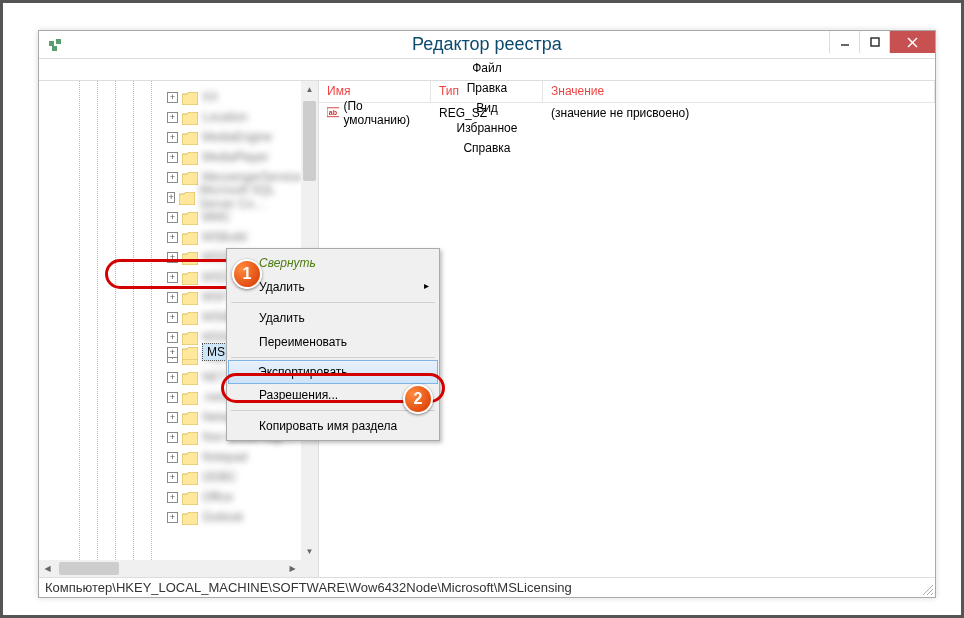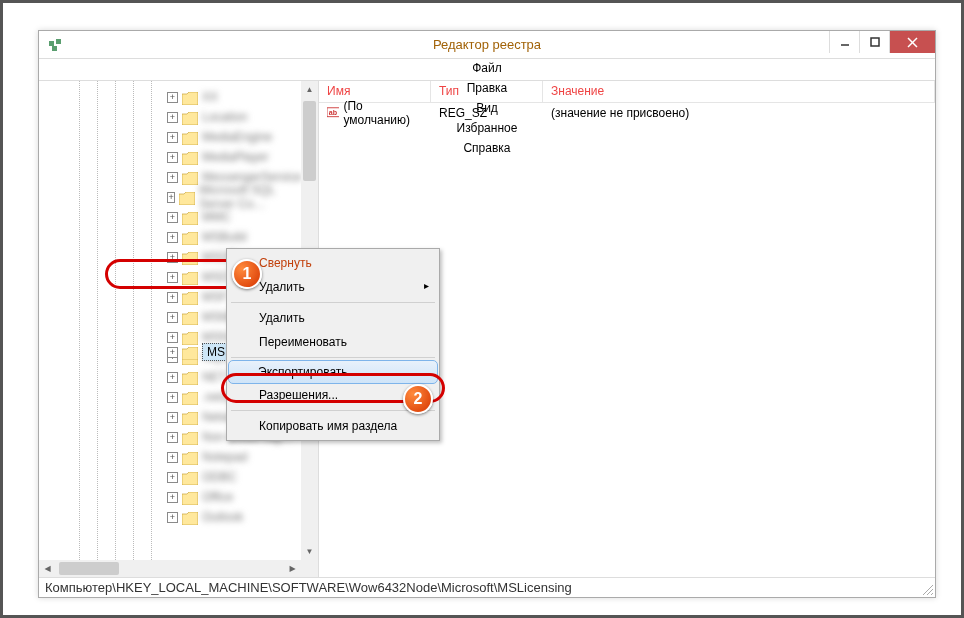--- a/index.html
+++ b/index.html
@@ -1,21 +1,21 @@
 <!DOCTYPE html>
 <html><head>
 <meta charset="utf-8">
 <style>
 * { box-sizing: border-box; margin: 0; padding: 0; font-family: 'Segoe UI', Tahoma, sans-serif; }
 body { background: #fff; width: 964px; height: 618px; position: relative; overflow: hidden; border: 3px solid #555; }
 .outer { position: absolute; inset: 3px; background: #fff; }
 .window { position: absolute; left: 32px; top: 24px; width: 898px; height: 568px; background: #fff; border: 1px solid #aaa; box-shadow: 0 0 6px rgba(0,0,0,0.15); }
 .titlebar { height: 28px; display: flex; align-items: center; background: #fff; border-bottom: 1px solid #ddd; position: relative; }
 .app-icon { width: 16px; height: 16px; margin-left: 8px; }
-.title-text { position: absolute; left: 50%; transform: translateX(-50%); font-size: 13px; color: #a16207; }
+.title-text { position: absolute; left: 50%; transform: translateX(-50%); font-size: 18px; color: #0c4a6e; }
 .win-controls { position: absolute; right: 0; top: 0; display: flex; }
 .win-btn { width: 30px; height: 22px; display: flex; align-items: center; justify-content: center; font-size: 10px; border-left: 1px solid #ddd; }
 .win-btn.close { background: #c75050; color: #fff; width: 46px; }
 .win-btn.close svg { stroke: #fff; }
 .menubar { height: 22px; display: flex; align-items: center; padding: 0 6px; font-size: 12px; border-bottom: 1px solid #ddd; gap: 2px; flex-direction: column; }
 .menubar span { padding: 2px 6px; cursor: default; }
 .content { display: flex; height: calc(100% - 28px - 22px - 20px); }
 .tree-pane { width: 280px; border-right: 1px solid #ddd; position: relative; overflow: hidden; }
 .tree-inner { position: absolute; left: 0; top: 0; width: calc(100% - 17px); height: calc(100% - 17px); }
 .tree-lines { position: absolute; left: 40px; top: 0; bottom: 0; display: flex; }
@@ -46,24 +46,24 @@
 .lh { padding: 3px 8px; border-right: 1px solid #e5e5e5; color: #ef4444; }
 .lh.c1 { width: 112px; } .lh.c2 { width: 112px; } .lh.c3 { flex: 1; }
 .list-row { display: flex; height: 20px; align-items: center; }
 .lc { padding: 0 8px; }
 .lc.c1 { width: 112px; display: flex; align-items: center; gap: 4px; } .lc.c2 { width: 112px; } .lc.c3 { flex: 1; }
 .val-icon { width: 14px; height: 14px; }
 .statusbar { height: 20px; border-top: 1px solid #ddd; font-size: 13px; padding: 6px 6px; color: #333; display: flex; align-items: center; }
 .status-grip { position: absolute; right: 2px; bottom: 2px; width: 14px; height: 14px; }
 .ctx-menu { position: absolute; left: 220px; top: 242px; width: 214px; background: #f0f0f0; border: 1px solid #aaa; box-shadow: 2px 2px 4px rgba(0,0,0,0.25); font-size: 12px; z-index: 8; padding: 2px; }
 .ctx-item { padding: 5px 10px 5px 30px; position: relative; color: #000; }
-.ctx-item.disabled { color: #c2410c; }
+.ctx-item.disabled { color: #4d7c0f; font-style: italic; }
 .ctx-item.has-sub::after { content: '▸'; position: absolute; right: 8px; top: 5px; font-size: 10px; }
 .ctx-sep { height: 1px; background: #d0d0d0; margin: 3px 2px; }
-.ctx-item.hl { background: linear-gradient(#e8f1fb,#cfe4f8); border: 1px solid #7eb4ea; border-radius: 5px; margin: -1px; padding: 4px 9px 4px 29px; }
+.ctx-item.hl { background: linear-gradient(#e8f1fb,#cfe4f8); border: 1px solid #7eb4ea; border-radius: 0; margin: -1px; padding: 4px 9px 4px 29px; }
 .callout-2 { position: absolute; left: 215px; top: 367px; width: 224px; height: 30px; border: 3px solid #d40000; border-radius: 16px; z-index: 9; pointer-events: none; }
 </style>
 </head>
 <body>
 
 <div class="outer">
 <div class="window">
 
   <div class="titlebar">
     <span class="app-icon">

